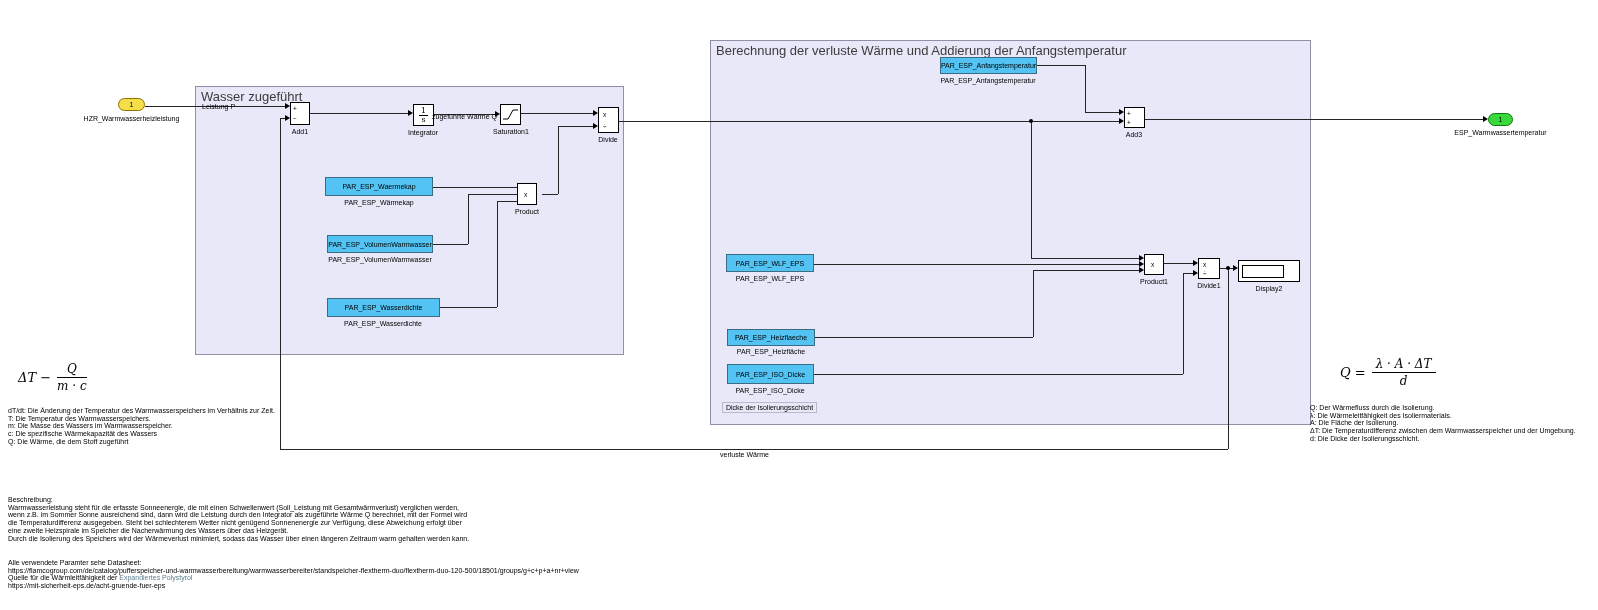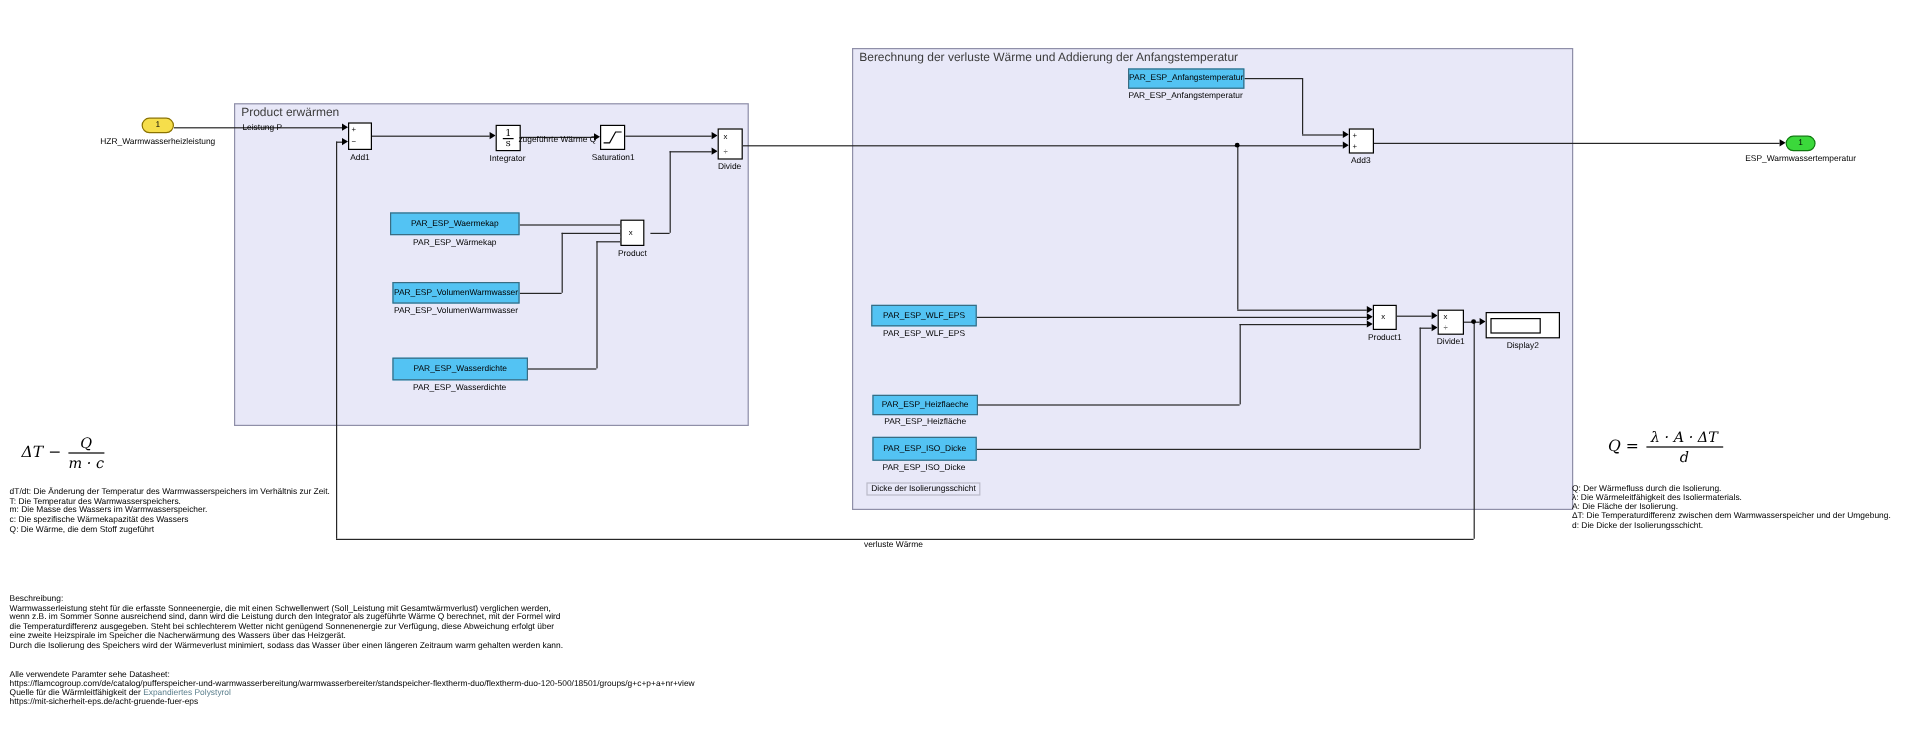--- a/index.html
+++ b/index.html
@@ -1,19 +1,19 @@
 <!DOCTYPE html>
 <html><head>
 <meta charset="utf-8">
 <style>
   html,body{margin:0;padding:0}
   body{width:1598px;height:610px;position:relative;background:#fff;overflow:hidden;
        font-family:"Liberation Sans","DejaVu Sans",sans-serif;color:#000;}
   .sub{position:absolute;background:#E8E8F8;border:1px solid #8F8FA8;}
-  .subtitle{position:absolute;font-size:10px;color:#3c3c3c;white-space:nowrap;}
+  .subtitle{position:absolute;font-size:13px;color:#3c3c3c;white-space:nowrap;}
   .blk{position:absolute;background:#fff;border:1px solid #000;box-sizing:border-box;}
   .par{position:absolute;background:#53C3F3;border:1px solid #3A6C82;box-sizing:border-box;
        display:flex;align-items:center;justify-content:center;font-size:7px;white-space:nowrap;}
   .lbl{position:absolute;font-size:7px;text-align:center;white-space:nowrap;}
   .port{position:absolute;border-radius:8px;display:flex;align-items:center;justify-content:center;
         font-size:7px;box-sizing:border-box;}
   .inport{background:#F6DE4B;border:1px solid #8B7300;}
   .outport{background:#3BD83B;border:1px solid #0E7A0E;}
   .wh,.wv{position:absolute;background:#262626;}
   .wh{height:1px}.wv{width:1px}
@@ -33,21 +33,21 @@
   .intfrac{font-family:"DejaVu Serif","Liberation Serif",serif;font-size:8px;line-height:7px;
            text-align:center;margin-top:2px;}
   .intfrac .num{border-bottom:1px solid #000;display:inline-block;padding:0 2px 1px 2px;}
   .dispin{position:absolute;left:3px;top:4px;width:40px;height:11px;border:1px solid #000;background:#fff;}
   .link{color:#5b7f8d;}
 </style>
 </head>
 <body>
 
 <div class="sub" style="left:195px;top:86px;width:427px;height:267px;"></div>
-<div class="subtitle" style="left:201px;top:89px;">Product erwärmen</div>
+<div class="subtitle" style="left:201px;top:89px;">Wasser zugeführt</div>
 
 <div class="sub" style="left:710px;top:40px;width:599px;height:383px;"></div>
 <div class="subtitle" style="left:716px;top:43px;">Berechnung der verluste Wärme und Addierung der Anfangstemperatur</div>
 
 <div id="wires">
     <div class="wh" style="left: 145px; top: 106px; width: 140px;"></div>
     <div class="wh" style="left: 310px; top: 113px; width: 98px;"></div>
     <div class="wh" style="left: 434px; top: 114px; width: 61px;"></div>
     <div class="wh" style="left: 521px; top: 113px; width: 72px;"></div>
     <div class="wh" style="left: 542px; top: 194px; width: 16px;"></div>

